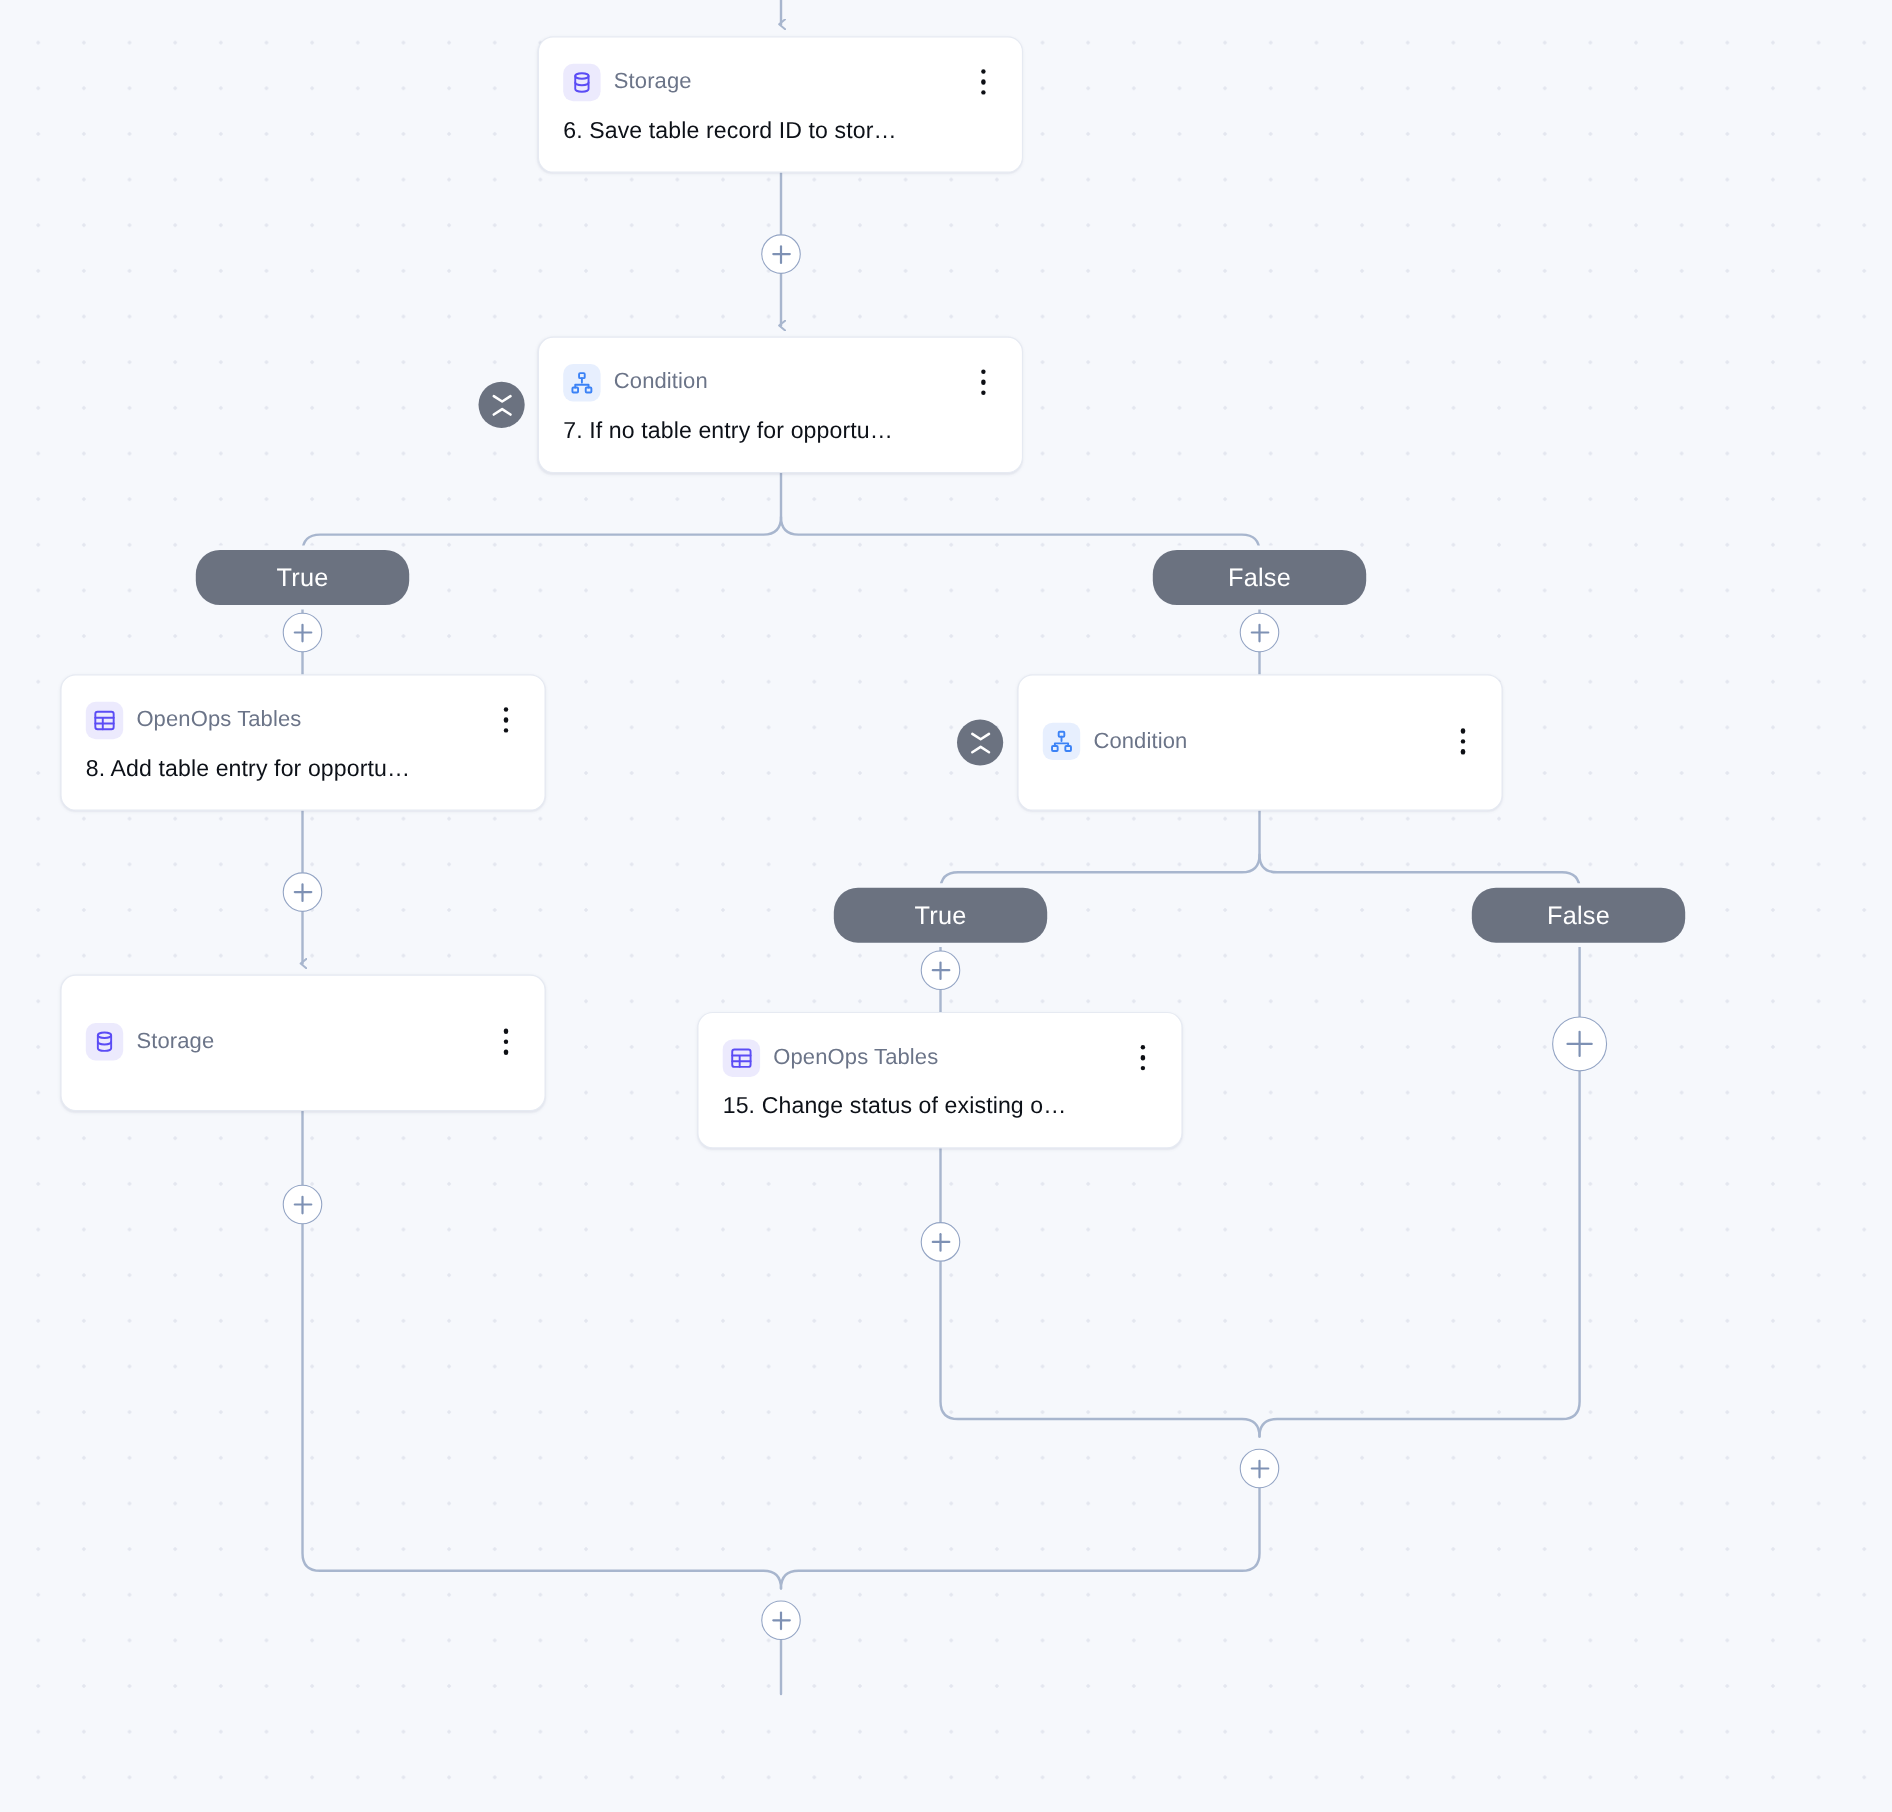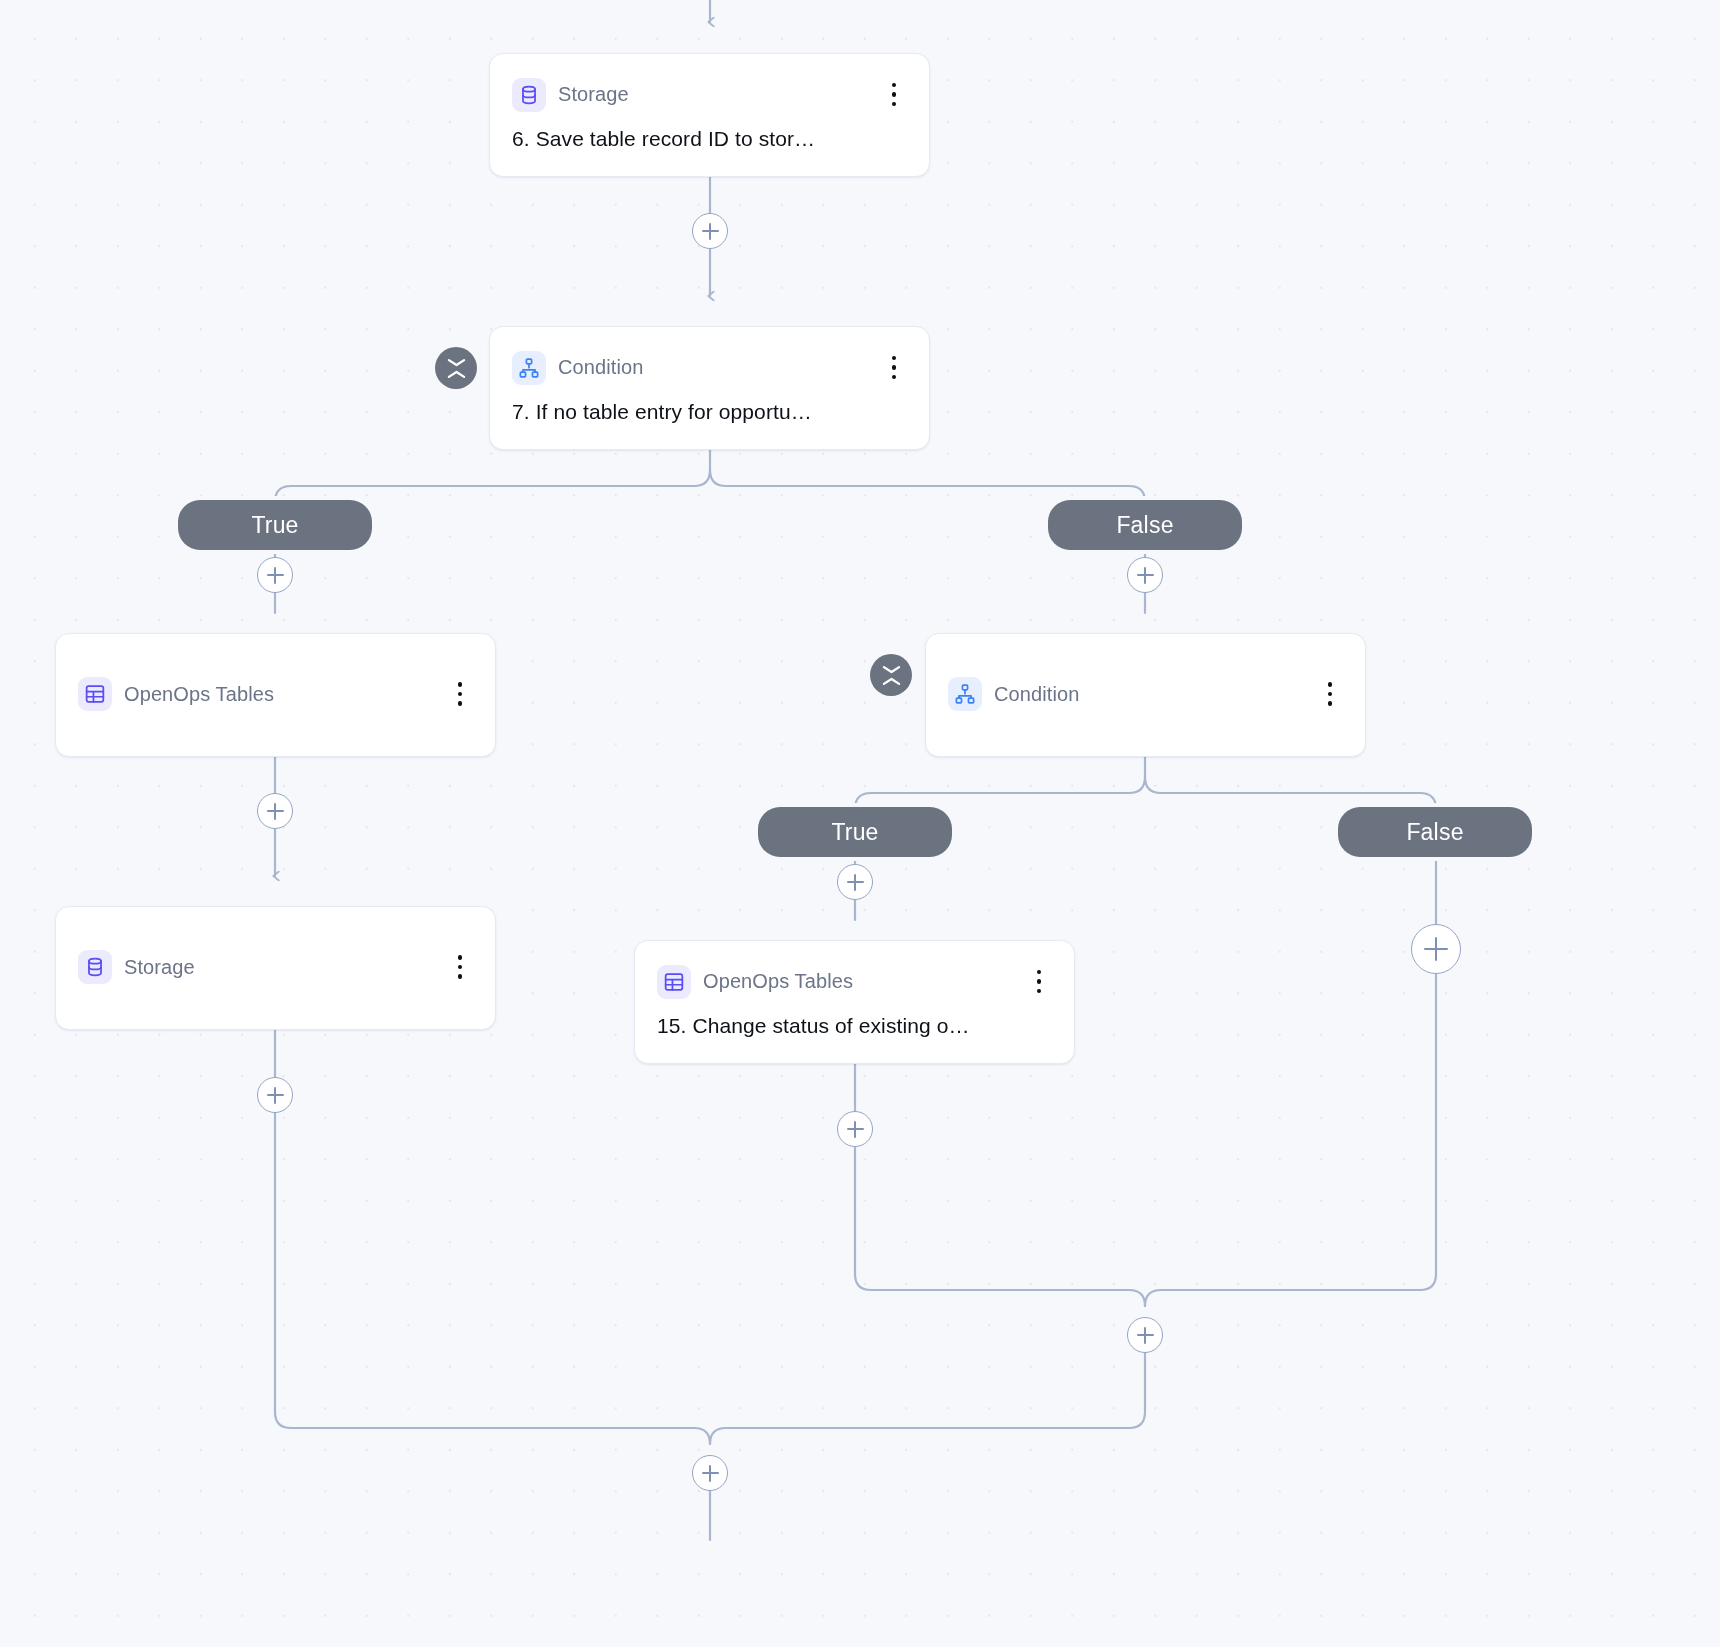--- a/index.html
+++ b/index.html
@@ -37,21 +37,20 @@
     box-sizing: border-box;
     background: #ffffff;
     border: 1.3px solid #e6eaf2;
     border-radius: 14px;
     box-shadow: 0 1px 3px rgba(70,85,120,0.07), 0 1px 1px rgba(70,85,120,0.04);
     padding: 18px 22px 20px 22px;
     display: flex;
     flex-direction: column;
     justify-content: center;
     z-index: 4;
-    margin-top: 20px;
   }
   .node-head {
     display: flex;
     align-items: center;
     gap: 12px;
     height: 34px;
   }
   .node-icon {
     width: 34px;
     height: 34px;
@@ -258,20 +257,21 @@
           <path d="M2.9,9.3 H21.1 M2.9,15 H21.1 M10.3,9.3 V20.6"></path>
         </svg>
       </span>
       <span class="node-type">OpenOps Tables</span>
       <span class="node-menu">
           <i></i>
           <i></i>
           <i></i>
         </span>
     </div>
+    <div class="node-title">8. Add table entry for opportu…</div>
   </div>
 
   <div class="node" style="left:55px; top:886px; width:441px; height:124px;">
     <div class="node-head">
       <span class="node-icon storage">
         <svg width="22" height="22" viewBox="0 0 24 24" fill="none" stroke="#5b4cf5" stroke-width="1.9" stroke-linecap="round" stroke-linejoin="round">
           <ellipse cx="12" cy="5.6" rx="6.6" ry="2.7"></ellipse>
           <path d="M5.4,5.6 v12.8 c0,1.5 3,2.7 6.6,2.7 s6.6,-1.2 6.6,-2.7 V5.6"></path>
           <path d="M5.4,12 c0,1.5 3,2.7 6.6,2.7 s6.6,-1.2 6.6,-2.7"></path>
         </svg>

